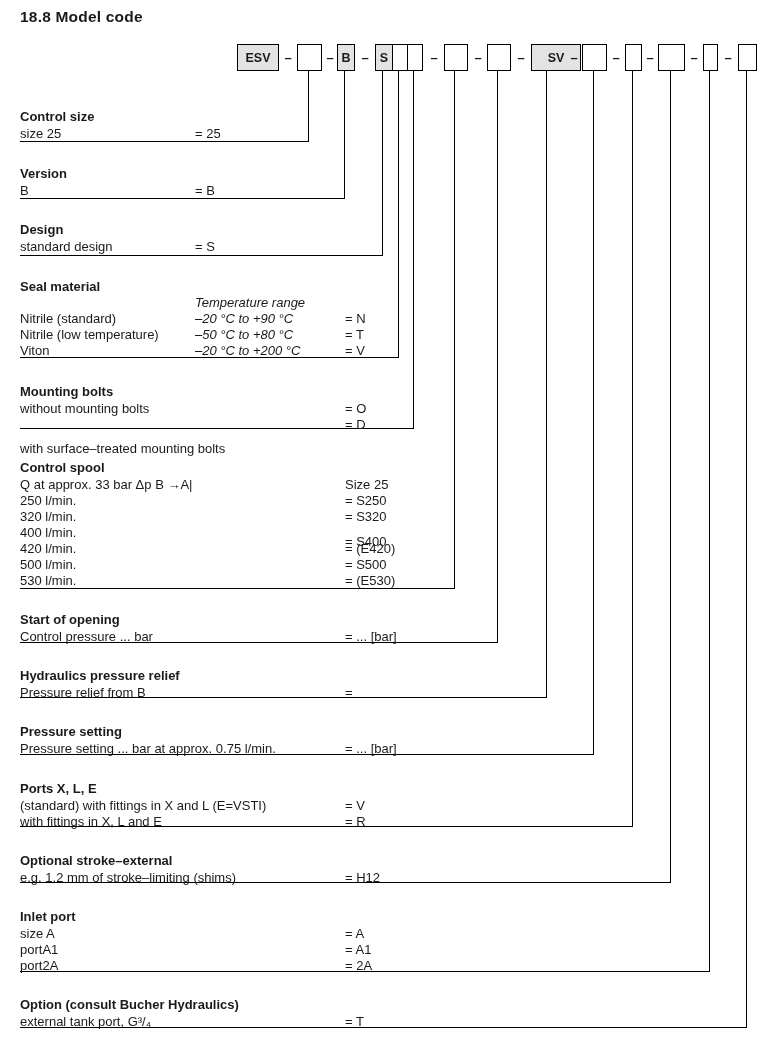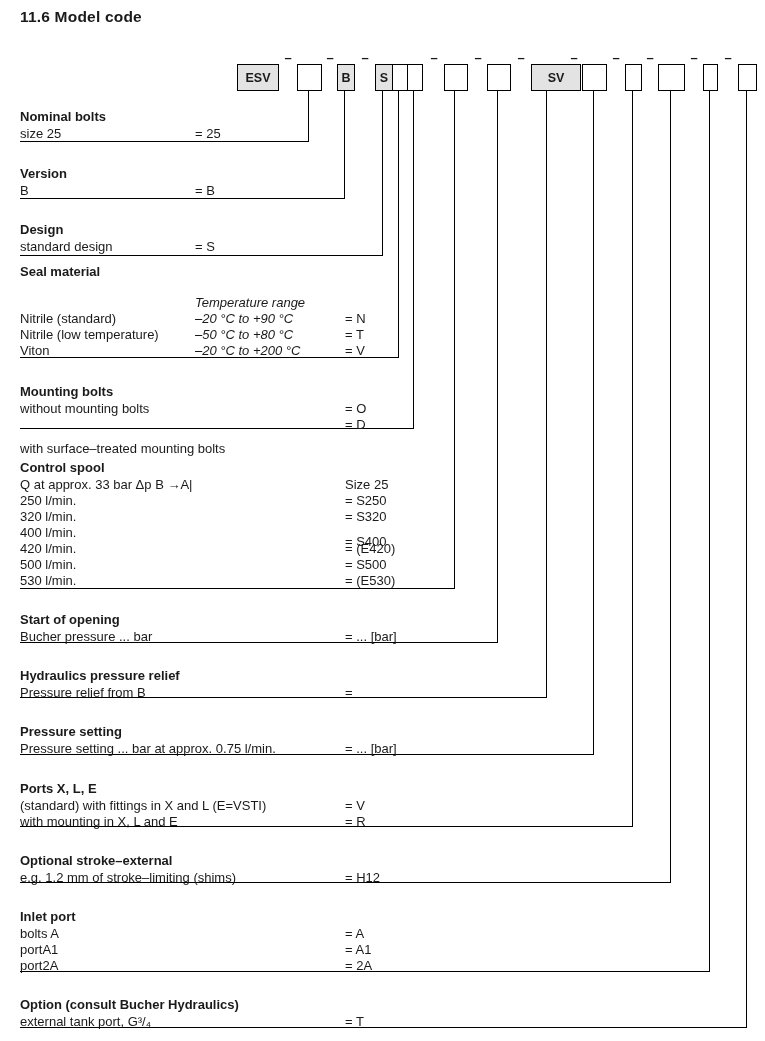--- a/index.html
+++ b/index.html
@@ -6,41 +6,41 @@
   body{
     width:765px;height:1041px;background:#ffffff;
     font-family:"Liberation Sans", sans-serif;color:#1a1a1a;
     position:relative;overflow:hidden;
   }
   .page{position:absolute;top:0;left:0;width:765px;height:1041px;}
   .heading{position:absolute;left:20px;top:8px;font-size:15.5px;font-weight:bold;letter-spacing:.2px;}
   
   .cb{position:absolute;top:44px;height:27px;box-sizing:border-box;border:1.5px solid #000;
       background:#fff;display:flex;align-items:center;justify-content:center;
-      font-size:12.5px;font-weight:bold;margin-top:20px;}
+      font-size:12.5px;font-weight:bold;}
   .cb.f{background:#e3e3e3;}
   .dash{position:absolute;top:44px;width:12px;height:27px;line-height:27px;text-align:center;
         font-weight:bold;font-size:13px;}
   
   .conn{position:absolute;left:20px;top:70px;box-sizing:border-box;
         border-right:1.5px solid #000;border-bottom:1.5px solid #000;}
   
   .t{position:absolute;left:20px;font-size:13px;font-weight:bold;white-space:nowrap;}
   .r{position:absolute;font-size:13px;white-space:nowrap;}
   .lab{left:20px;}
   .mid{left:195px;font-style:italic;}
   .val1{left:195px;}
   .val{left:345px;}
 </style>
 </head>
 <body>
 
 <div class="page">
 
-  <div class="heading">11.6 Model code</div>
+  <div class="heading">18.8 Model code</div>
 
   <div class="conn" style="width:289px;height:72px"></div>
   <div class="conn" style="width:325px;height:129px"></div>
   <div class="conn" style="width:363px;height:186px"></div>
   <div class="conn" style="width:379px;height:288px"></div>
   <div class="conn" style="width:394px;height:359px"></div>
   <div class="conn" style="width:435px;height:519px"></div>
   <div class="conn" style="width:478px;height:573px"></div>
   <div class="conn" style="width:527px;height:628px"></div>
   <div class="conn" style="width:574px;height:685px"></div>
@@ -69,39 +69,39 @@
   <div class="dash" style="left:610px">–</div>
   <div class="cb" style="left:625px;width:17px"></div>
   <div class="dash" style="left:644px">–</div>
   <div class="cb" style="left:658px;width:27px"></div>
   <div class="dash" style="left:688px">–</div>
   <div class="cb" style="left:703px;width:15px"></div>
   <div class="dash" style="left:722px">–</div>
   <div class="cb" style="left:738px;width:19px"></div>
 
   <div>
-    <div class="t" style="top:109px">Nominal bolts</div>
+    <div class="t" style="top:109px">Control size</div>
     <div class="r lab" style="top:126px">size 25</div>
     <div class="r val1" style="top:126px">= 25</div>
   </div>
 
   <div>
     <div class="t" style="top:166px">Version</div>
     <div class="r lab" style="top:183px">B</div>
     <div class="r val1" style="top:183px">= B</div>
   </div>
 
   <div>
     <div class="t" style="top:222px">Design</div>
     <div class="r lab" style="top:239px">standard design</div>
     <div class="r val1" style="top:239px">= S</div>
   </div>
 
   <div>
-    <div class="t" style="top:264px">Seal material</div>
+    <div class="t" style="top:279px">Seal material</div>
     <div class="r mid" style="top:295px">Temperature range</div>
     <div class="r lab" style="top:311px">Nitrile (standard)</div>
     <div class="r mid" style="top:311px">–20 °C to +90 °C</div>
     <div class="r val" style="top:311px">= N</div>
     <div class="r lab" style="top:327px">Nitrile (low temperature)</div>
     <div class="r mid" style="top:327px">–50 °C to +80 °C</div>
     <div class="r val" style="top:327px">= T</div>
     <div class="r lab" style="top:343px">Viton</div>
     <div class="r mid" style="top:343px">–20 °C to +200 °C</div>
     <div class="r val" style="top:343px">= V</div>
@@ -128,53 +128,53 @@
     <div class="r lab" style="top:541px">420 l/min.</div>
     <div class="r val" style="top:541px">= (E420)</div>
     <div class="r lab" style="top:557px">500 l/min.</div>
     <div class="r val" style="top:557px">= S500</div>
     <div class="r lab" style="top:573px">530 l/min.</div>
     <div class="r val" style="top:573px">= (E530)</div>
   </div>
 
   <div>
     <div class="t" style="top:612px">Start of opening</div>
-    <div class="r lab" style="top:629px">Bucher pressure ... bar</div>
+    <div class="r lab" style="top:629px">Control pressure ... bar</div>
     <div class="r val" style="top:629px">= ... [bar]</div>
   </div>
 
   <div>
     <div class="t" style="top:668px">Hydraulics pressure relief</div>
     <div class="r lab" style="top:685px">Pressure relief from B</div>
     <div class="r val" style="top:685px">=</div>
   </div>
 
   <div>
     <div class="t" style="top:724px">Pressure setting</div>
     <div class="r lab" style="top:741px">Pressure setting ... bar at approx. 0.75 l/min.</div>
     <div class="r val" style="top:741px">= ... [bar]</div>
   </div>
 
   <div>
     <div class="t" style="top:781px">Ports X, L, E</div>
     <div class="r lab" style="top:798px">(standard) with fittings in X and L (E=VSTI)</div>
     <div class="r val" style="top:798px">= V</div>
-    <div class="r lab" style="top:814px">with mounting in X, L and E</div>
+    <div class="r lab" style="top:814px">with fittings in X, L and E</div>
     <div class="r val" style="top:814px">= R</div>
   </div>
 
   <div>
     <div class="t" style="top:853px">Optional stroke–external</div>
     <div class="r lab" style="top:870px">e.g. 1.2 mm of stroke–limiting (shims)</div>
     <div class="r val" style="top:870px">= H12</div>
   </div>
 
   <div>
     <div class="t" style="top:909px">Inlet port</div>
-    <div class="r lab" style="top:926px">bolts A</div>
+    <div class="r lab" style="top:926px">size A</div>
     <div class="r val" style="top:926px">= A</div>
     <div class="r lab" style="top:942px">portA1</div>
     <div class="r val" style="top:942px">= A1</div>
     <div class="r lab" style="top:958px">port2A</div>
     <div class="r val" style="top:958px">= 2A</div>
   </div>
 
   <div>
     <div class="t" style="top:997px">Option (consult Bucher Hydraulics)</div>
     <div class="r lab" style="top:1014px">external tank port, G³/₄</div>

